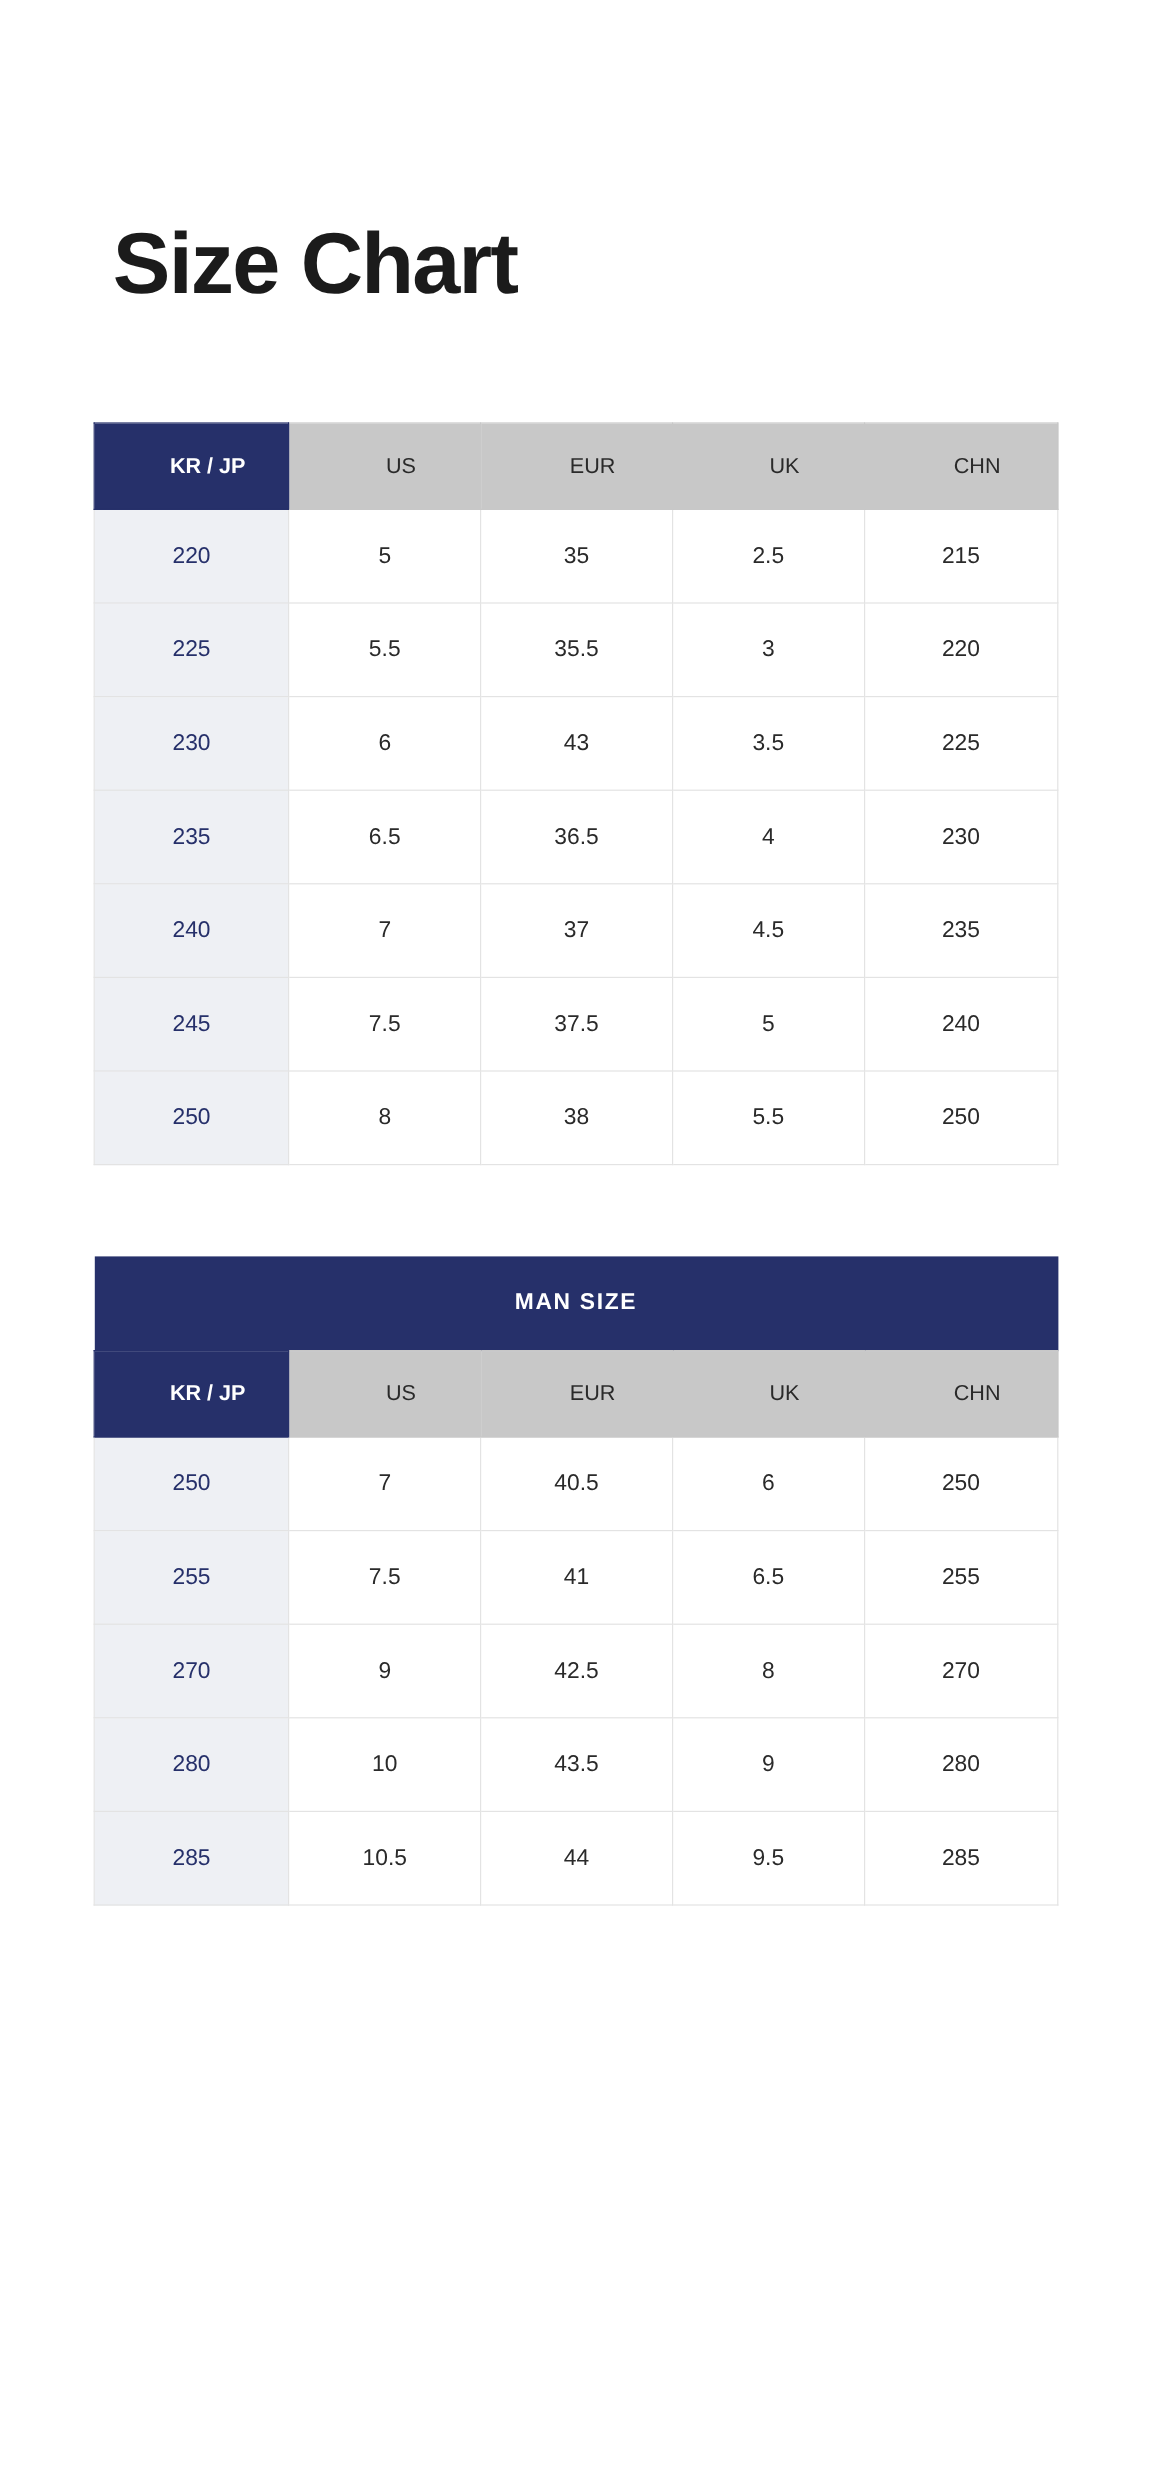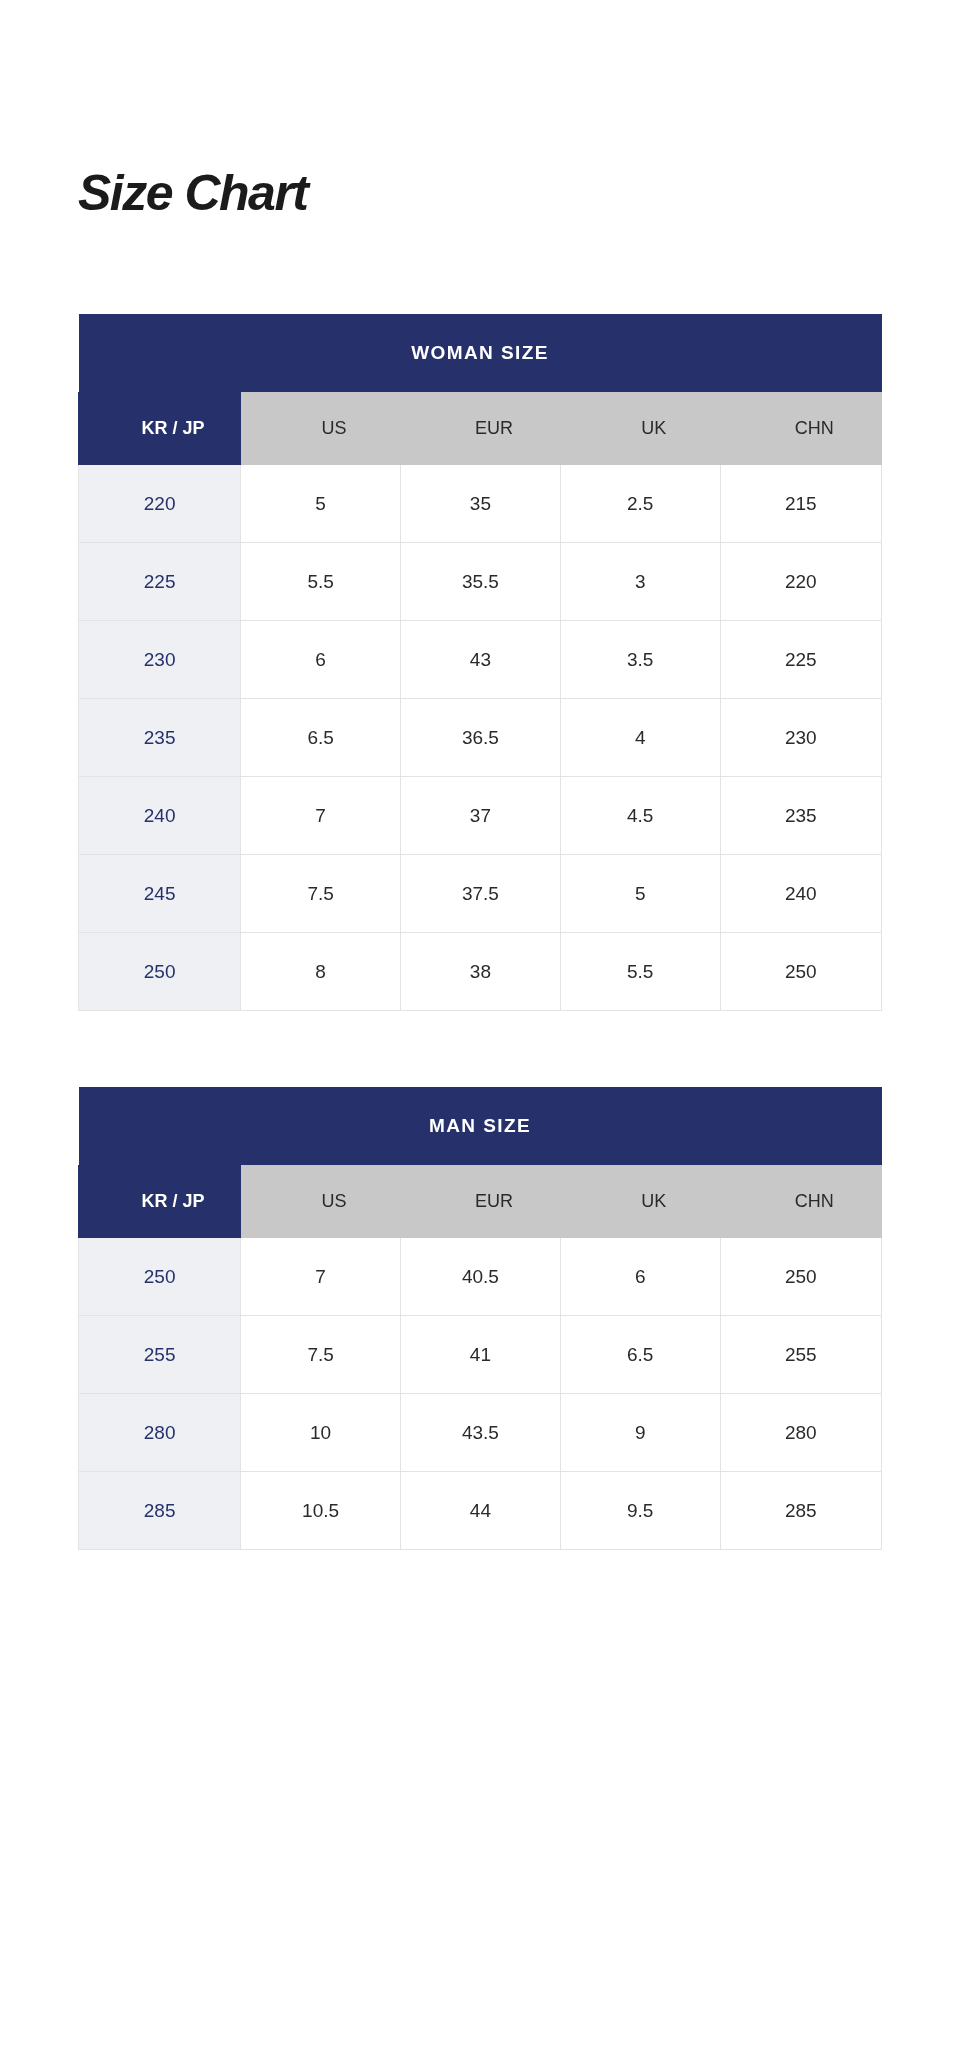--- a/index.html
+++ b/index.html
@@ -16,28 +16,27 @@
 
   .page {
     width: 960px;
     min-height: 2064px;
     box-sizing: border-box;
     padding: 0;
     position: relative;
   }
 
   .page-title {
-    font-size: 50px;
+    font-size: 72px;
     font-weight: bold;
     color: #1b1b1b;
     letter-spacing: -1.5px;
-    margin: 0;
+    margin: 16px;
     padding: 168px 0 0 78px;
     line-height: 1;
-    font-style: italic;
   }
 
   .tables-wrap {
     padding: 0 78px;
     margin-top: 96px;
   }
 
   .size-table {
     width: 100%;
     border-collapse: collapse;
@@ -115,23 +114,20 @@
     <table class="size-table">
       <colgroup>
         <col class="c1">
           <col class="c2">
           <col class="c3">
           <col class="c4">
           <col class="c5">
       </colgroup>
       <thead>
         <tr>
-          <th class="table-caption" colspan="5">WOMAN SIZE</th>
-        </tr>
-        <tr>
           <th class="col-head first-col">KR / JP</th>
           <th class="col-head">US</th>
           <th class="col-head">EUR</th>
           <th class="col-head">UK</th>
           <th class="col-head">CHN</th>
         </tr>
       </thead>
       <tbody>
         <tr>
           <td class="first-col">220</td>
@@ -214,20 +210,27 @@
           <td>250</td>
         </tr>
         <tr>
           <td class="first-col">255</td>
           <td>7.5</td>
           <td>41</td>
           <td>6.5</td>
           <td>255</td>
         </tr>
         <tr>
+          <td class="first-col">270</td>
+          <td>9</td>
+          <td>42.5</td>
+          <td>8</td>
+          <td>270</td>
+        </tr>
+        <tr>
           <td class="first-col">280</td>
           <td>10</td>
           <td>43.5</td>
           <td>9</td>
           <td>280</td>
         </tr>
         <tr>
           <td class="first-col">285</td>
           <td>10.5</td>
           <td>44</td>

